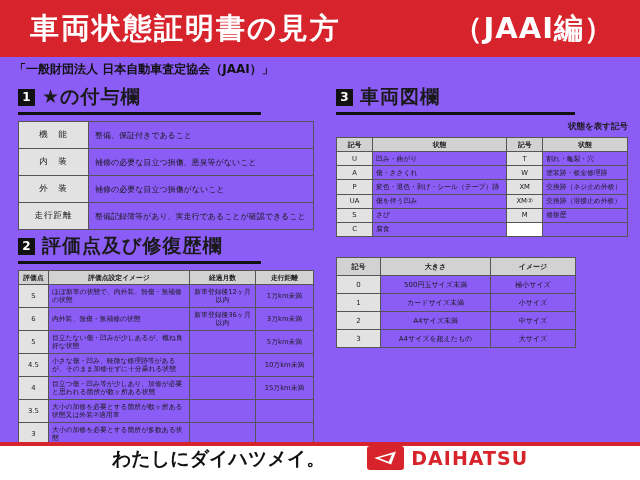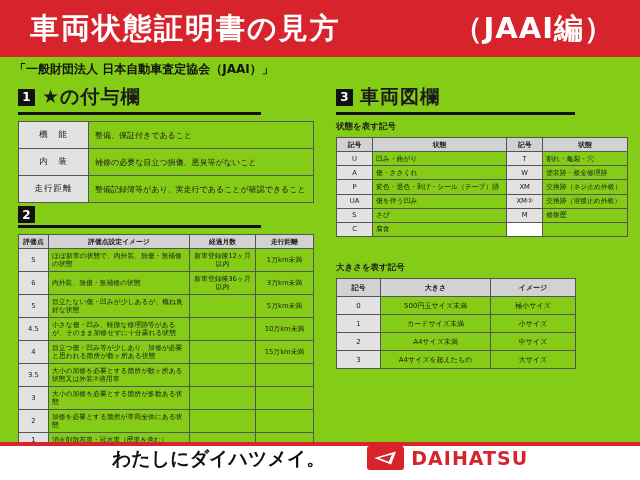--- a/index.html
+++ b/index.html
@@ -2,21 +2,21 @@
 <html style="--accent: #d7232b;"><head>
 <meta charset="utf-8">
 <style>
   * { box-sizing: border-box; margin: 0; padding: 0; }
   html, body { width: 640px; height: 480px; }
   body {
     font-family: "DejaVu Sans", "Liberation Sans", sans-serif;
     background: #ffffff;
     color: #1a1a1a;
   }
-  .page { position: relative; width: 640px; height: 480px; background: #84cc16; overflow: hidden; }
+  .page { position: relative; width: 640px; height: 480px; background: #8b5cf6; overflow: hidden; }
 
   
   .banner {
     height: 57px;
     background: var(--accent, #d7232b);
     color: #fff;
     display: flex;
     align-items: center;
     justify-content: space-between;
     padding: 0 26px 0 30px;
@@ -74,21 +74,21 @@
   .t2 th, .t2 td { font-size: 6.8px; padding: 2.5px 3px; line-height: 1.25; }
   .t2 .col-score { width: 30px; }
   .t2 .col-months { width: 66px; }
   .t2 .col-dist { width: 58px; }
   .t2 td.center { text-align: center; }
 
   
   .t3 th, .t3 td { font-size: 6.8px; padding: 2.5px 3px; line-height: 1.2; }
   .t3 .col-sym { width: 36px; }
 
-  .sub-caption { font-size: 8.5px; font-weight: bold; margin: 5px 0 4px 0; }
+  .sub-caption { font-size: 8.5px; font-weight: bold; margin: 5px 0 4px 0; text-align: right; }
   .gap { height: 20px; }
 
   
   .t4 { width: 240px; }
   .t4 th, .t4 td { font-size: 7px; padding: 3.5px 3px; text-align: center; }
   .t4 .col-sym { width: 44px; }
   .t4 .col-size { width: 110px; }
 
   
   .footer {
@@ -148,28 +148,33 @@
         <tbody>
           <tr>
             <td class="cell-label">機　能</td>
             <td>整備、保証付きであること</td>
           </tr>
           <tr>
             <td class="cell-label">内　装</td>
             <td>補修の必要な目立つ損傷、悪臭等がないこと</td>
           </tr>
           <tr>
+            <td class="cell-label">外　装</td>
+            <td>補修の必要な目立つ損傷がないこと</td>
+          </tr>
+          <tr>
             <td class="cell-label">走行距離</td>
             <td>整備記録簿等があり、実走行であることが確認できること</td>
           </tr>
         </tbody>
       </table>
 
       <div class="section-header">
         <span class="sec-num">2</span>
+        <span class="sec-title">評価点及び修復歴欄</span>
       </div>
 
       <table class="t2">
         <thead>
           <tr>
             <th class="col-score">評価点</th>
             <th>評価点設定イメージ</th>
             <th class="col-months">経過月数</th>
             <th class="col-dist">走行距離</th>
           </tr>
@@ -292,21 +297,20 @@
             <td class="cell-label">C</td>
             <td>腐食</td>
             <td class="cell-label empty"></td>
             <td></td>
           </tr>
         </tbody>
       </table>
 
       <div class="gap"></div>
 
-      <div class="sub-caption">大きさを表す記号</div>
 
       <table class="t4">
         <thead>
           <tr>
             <th class="col-sym">記号</th>
             <th class="col-size">大きさ</th>
             <th>イメージ</th>
           </tr>
         </thead>
         <tbody>

